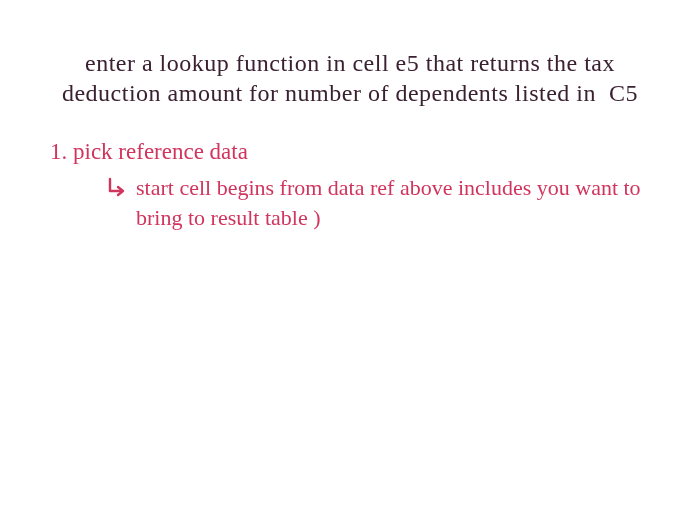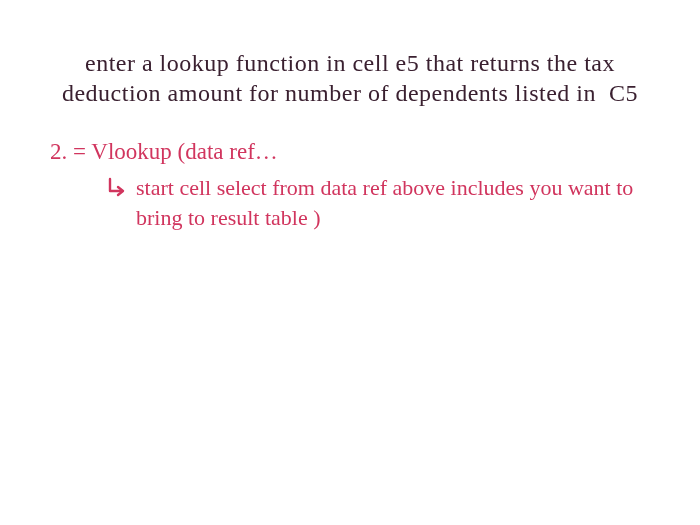--- a/index.html
+++ b/index.html
@@ -53,32 +53,32 @@
 </style>
 </head>
 <body>
 
 <div class="page">
 
   <div class="title">enter a lookup function in cell e5 that returns the tax deduction amount for number of dependents listed in &nbsp;C5</div>
 
   <div class="steps">
 
+    <div class="step">
+      <span>1.</span>
+      <span>pick reference data</span>
+    </div>
 
-    <div class="step">
-      <span>2.</span>
-      <span>= Vlookup (data ref…</span>
-    </div>
 
 
     <div class="substep">
       <span class="arrow-wrap">
         <svg class="arrow-svg" width="22" height="22" viewBox="0 0 22 22">
           <path d="M4 2 L4 14 L16 14" fill="none" stroke="#d1355e" stroke-width="2.4" stroke-linecap="round" stroke-linejoin="round"></path>
           <path d="M12 10 L17 14 L12 18" fill="none" stroke="#d1355e" stroke-width="2.4" stroke-linecap="round" stroke-linejoin="round"></path>
         </svg>
       </span>
-      <span class="subtext">start cell select from data ref above includes you want to bring to result table )</span>
+      <span class="subtext">start cell begins from data ref above includes you want to bring to result table )</span>
     </div>
 
   </div>
 
 </div>
 
 </body></html>

